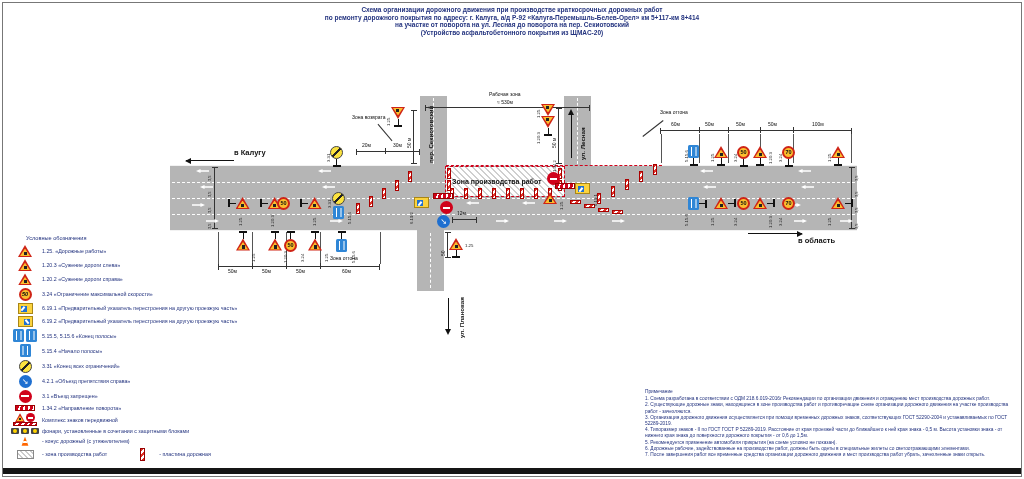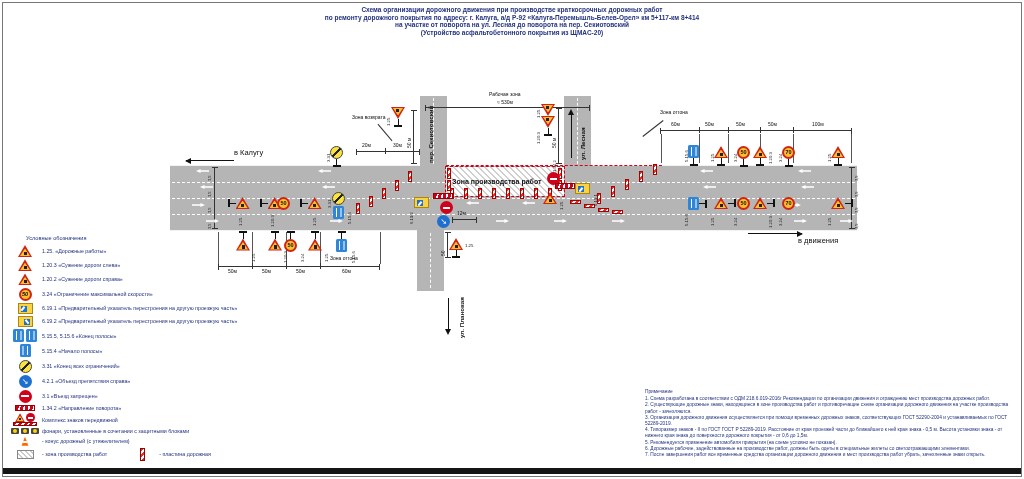--- a/index.html
+++ b/index.html
@@ -11,21 +11,21 @@
   
   .road{position:absolute;background:#b5b5b5;}
   .eline{position:absolute;height:1.4px;background:#f2f2f2;}
   .redash{position:absolute;height:0;border-top:1.3px dashed #d0021b;}
   .laneline{position:absolute;height:0;border-top:1px dashed #fdfdfd;}
   .center{position:absolute;height:0;border-top:1.5px dashed #ffffff;}
   .vdash{position:absolute;width:0;border-left:1px dashed #fdfdfd;}
   .wz{position:absolute;background:repeating-linear-gradient(45deg,#fff 0 3px,#cfcfcf 3px 4.4px);outline:1px dashed #d0021b;}
   .wzlab{position:absolute;font-size:7px;font-weight:bold;color:#111;white-space:nowrap;}
   
-  .dirlab{position:absolute;font-size:7.5px;font-weight:normal;color:#111;white-space:nowrap;padding-left:44px;}
+  .dirlab{position:absolute;font-size:7.5px;font-weight:bold;color:#111;white-space:nowrap;padding-left:44px;}
   .stlab{position:absolute;font-size:6.2px;font-weight:bold;color:#111;white-space:nowrap;transform:rotate(-90deg);transform-origin:left top;}
   .dlab{position:absolute;font-size:5px;color:#111;white-space:nowrap;}
   .dlab.v{transform:rotate(-90deg);transform-origin:left top;}
   .slab{position:absolute;font-size:4.3px;color:#222;white-space:nowrap;transform:rotate(-90deg);transform-origin:left top;}
   .zlab{position:absolute;font-size:5px;color:#111;white-space:nowrap;}
   
   .dimh{position:absolute;height:0;border-top:0.8px solid #333;}
   .dimh::before,.dimh::after{content:"";position:absolute;top:-3px;width:1px;height:6px;background:#333;}
   .dimh::before{left:0;}.dimh::after{right:0;}
   .dimv{position:absolute;width:0;border-left:0.8px solid #333;}
@@ -122,21 +122,21 @@
     <div class="center" style="left:172px;top:197.5px;width:683px;"></div>
     <div class="laneline" style="left:172px;top:213.5px;width:683px;"></div>
     <div class="redash" style="left:446px;top:164.5px;width:216px;"></div>
 
     <div class="wz" style="left:446px;top:167px;width:118px;height:29px;"></div>
     <div class="wzlab" style="left:452px;top:178px;">Зона производства работ</div>
 
     <div class="dirlab" style="left:190px;top:148px;">в Калугу</div>
     <div class="arrline l" style="left:186px;top:160px;width:48px;"></div>
     <div class="arrline r" style="left:748px;top:233px;width:54px;"></div>
-    <div class="dirlab" style="left:754px;top:236px;">в движения</div>
+    <div class="dirlab" style="left:754px;top:236px;">в область</div>
 
     <div class="stlab" style="left:427px;top:163px;">пер. Секиотовский</div>
     <div class="varr up" style="left:571px;top:112px;height:46px;"></div>
     <div class="stlab" style="left:579px;top:160px;">ул. Лесная</div>
     <div class="varr down" style="left:448px;top:298px;height:34px;"></div>
     <div class="stlab" style="left:458px;top:338px;">ул. Плановая</div>
 
     <div class="dlab" style="left:489px;top:91px;">Рабочая зона</div>
     <div class="dlab" style="left:497px;top:99px;">≈ 530м</div>
     <div class="dimh" style="left:425px;top:107px;width:165px;"></div>

